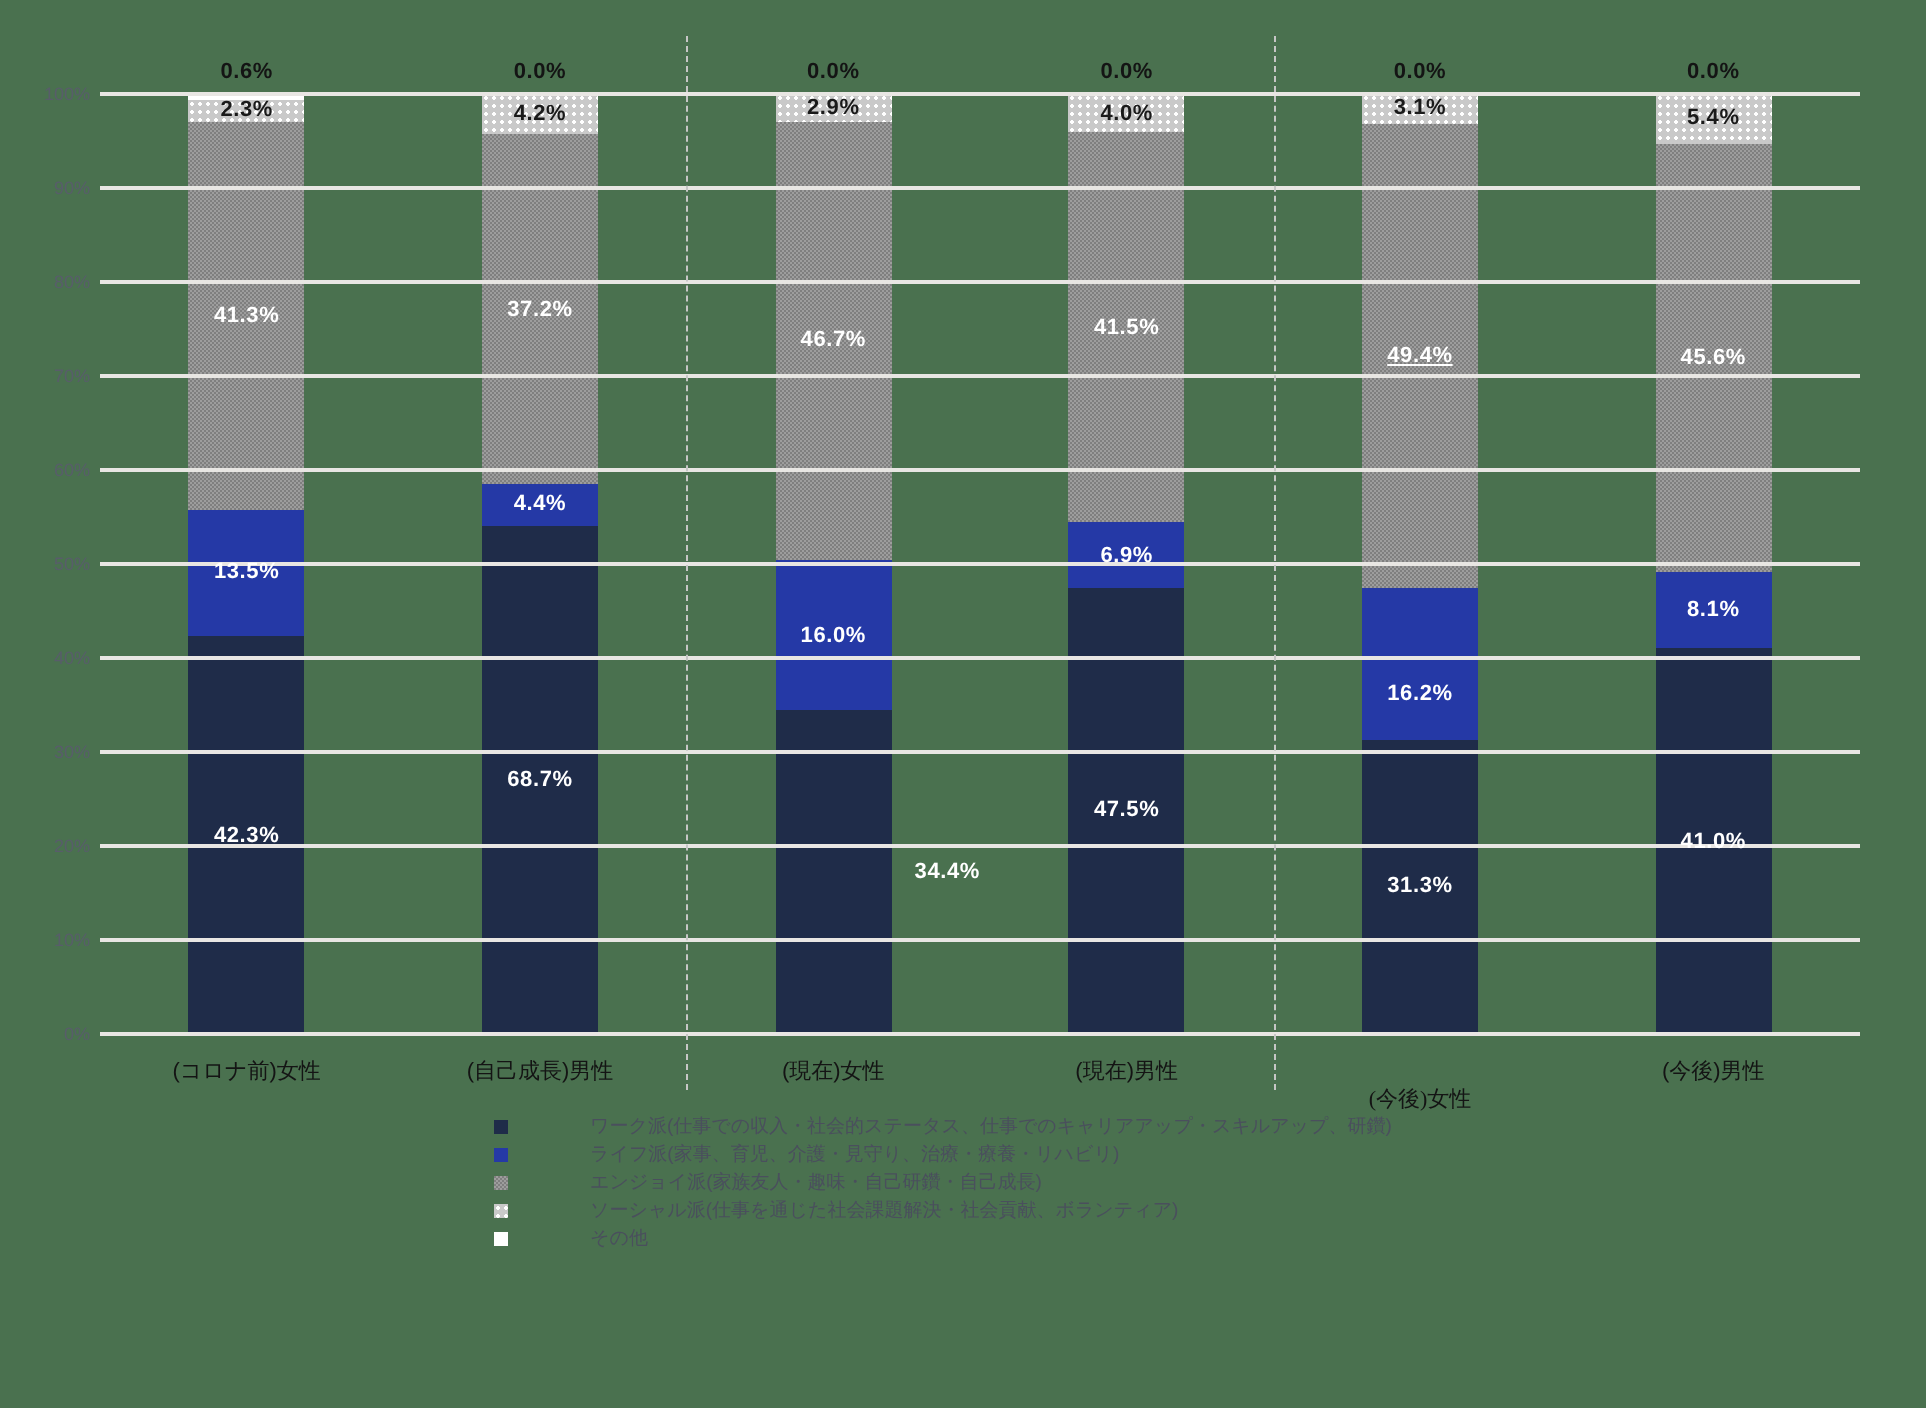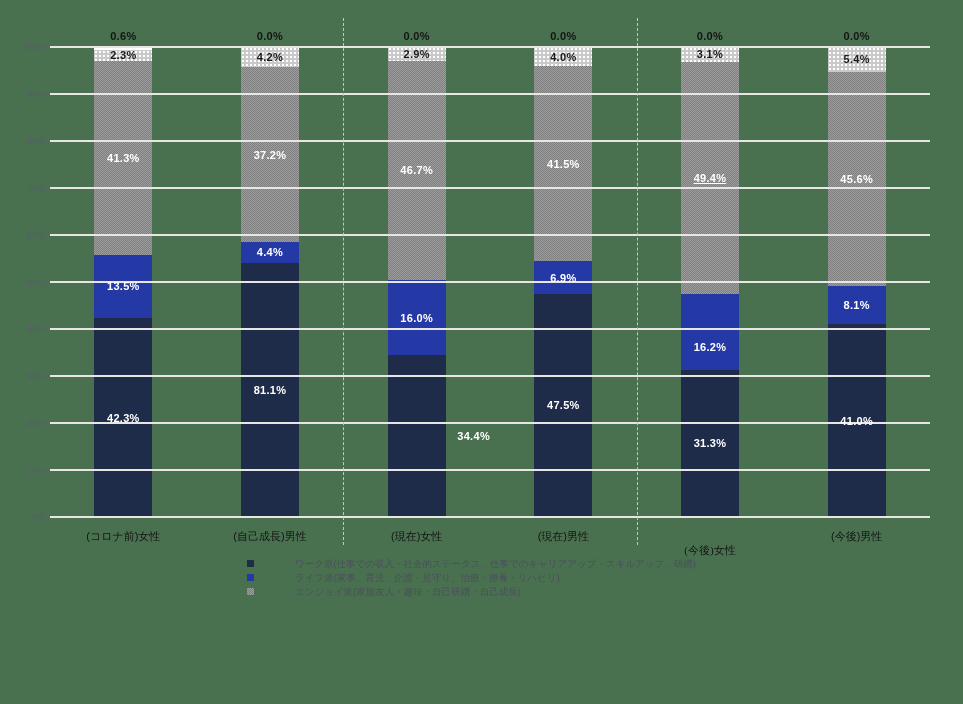--- a/index.html
+++ b/index.html
@@ -29,21 +29,21 @@
       <div class="seg" style="left: 94.3333px; top: 254.74px; width: 58px; height: 63.45px; background-color: rgb(37, 57, 166);"></div>
       <div class="vlabel" style="left: 50px; top: 279.465px; width: 146.667px; color: rgb(255, 255, 255);">13.5%</div>
       <div class="seg pat-checker" style="left: 94.3333px; top: 60.63px; width: 58px; height: 194.11px; background-color: rgb(143, 143, 143);"></div>
       <div class="vlabel" style="left: 50px; top: 150.685px; width: 146.667px; color: rgb(255, 255, 255);">41.3%</div>
       <div class="seg pat-dots" style="left: 94.3333px; top: 49.82px; width: 58px; height: 10.81px; background-color: rgb(201, 201, 201);"></div>
       <div class="vlabel" style="left: 50px; top: 48.225px; width: 146.667px; color: rgb(26, 26, 26);">2.3%</div>
       <div class="seg" style="left: 94.3333px; top: 47px; width: 58px; height: 2.82px; background-color: rgb(255, 255, 255);"></div>
       <div class="vlabel" style="left: 50px; top: 29px; width: 146.667px; color: rgb(20, 20, 20);">0.6%</div>
       <div class="xlabel" style="left: 50px; top: 528px; width: 146.667px; color: rgb(20, 20, 20);">(コロナ前)女性</div>
       <div class="seg" style="left: 241px; top: 262.73px; width: 58px; height: 254.27px; background-color: rgb(31, 44, 73);"></div>
-      <div class="vlabel" style="left: 196.667px; top: 382.865px; width: 146.667px; color: rgb(255, 255, 255);">81.1%</div>
+      <div class="vlabel" style="left: 196.667px; top: 382.865px; width: 146.667px; color: rgb(255, 255, 255);">68.7%</div>
       <div class="seg" style="left: 241px; top: 242.05px; width: 58px; height: 20.68px; background-color: rgb(37, 57, 166);"></div>
       <div class="vlabel" style="left: 196.667px; top: 245.39px; width: 146.667px; color: rgb(255, 255, 255);">4.4%</div>
       <div class="seg pat-checker" style="left: 241px; top: 67.21px; width: 58px; height: 174.84px; background-color: rgb(143, 143, 143);"></div>
       <div class="vlabel" style="left: 196.667px; top: 147.63px; width: 146.667px; color: rgb(255, 255, 255);">37.2%</div>
       <div class="seg pat-dots" style="left: 241px; top: 47.47px; width: 58px; height: 19.74px; background-color: rgb(201, 201, 201);"></div>
       <div class="vlabel" style="left: 196.667px; top: 50.34px; width: 146.667px; color: rgb(26, 26, 26);">4.2%</div>
       <div class="vlabel" style="left: 196.667px; top: 29px; width: 146.667px; color: rgb(20, 20, 20);">0.0%</div>
       <div class="xlabel" style="left: 196.667px; top: 528px; width: 146.667px; color: rgb(20, 20, 20);">(自己成長)男性</div>
       <div class="seg" style="left: 387.667px; top: 355.32px; width: 58px; height: 161.68px; background-color: rgb(31, 44, 73);"></div>
       <div class="vlabel" style="left: 343.333px; top: 429.16px; width: 146.667px; color: rgb(255, 255, 255); text-align: right;">34.4%</div>
@@ -116,14 +116,22 @@
         <span class="legend-text" style="color: rgb(74, 79, 93);">ワーク派(仕事での収入・社会的ステータス、仕事でのキャリアアップ・スキルアップ、研鑽)</span>
       </div>
       <div class="legend-item">
         <span class="swatch" style="background-color: rgb(37, 57, 166);"></span>
         <span class="legend-text" style="color: rgb(74, 79, 93);">ライフ派(家事、育児、介護・見守り、治療・療養・リハビリ)</span>
       </div>
       <div class="legend-item">
         <span class="swatch pat-checker" style="background-color: rgb(143, 143, 143);"></span>
         <span class="legend-text" style="color: rgb(74, 79, 93);">エンジョイ派(家族友人・趣味・自己研鑽・自己成長)</span>
       </div>
+      <div class="legend-item">
+        <span class="swatch pat-dots" style="background-color: rgb(201, 201, 201);"></span>
+        <span class="legend-text" style="color: rgb(74, 79, 93);">ソーシャル派(仕事を通じた社会課題解決・社会貢献、ボランティア)</span>
+      </div>
+      <div class="legend-item">
+        <span class="swatch" style="background-color: rgb(255, 255, 255);"></span>
+        <span class="legend-text" style="color: rgb(74, 79, 93);">その他</span>
+      </div>
     </div>
 </div>
 
 </body></html>

